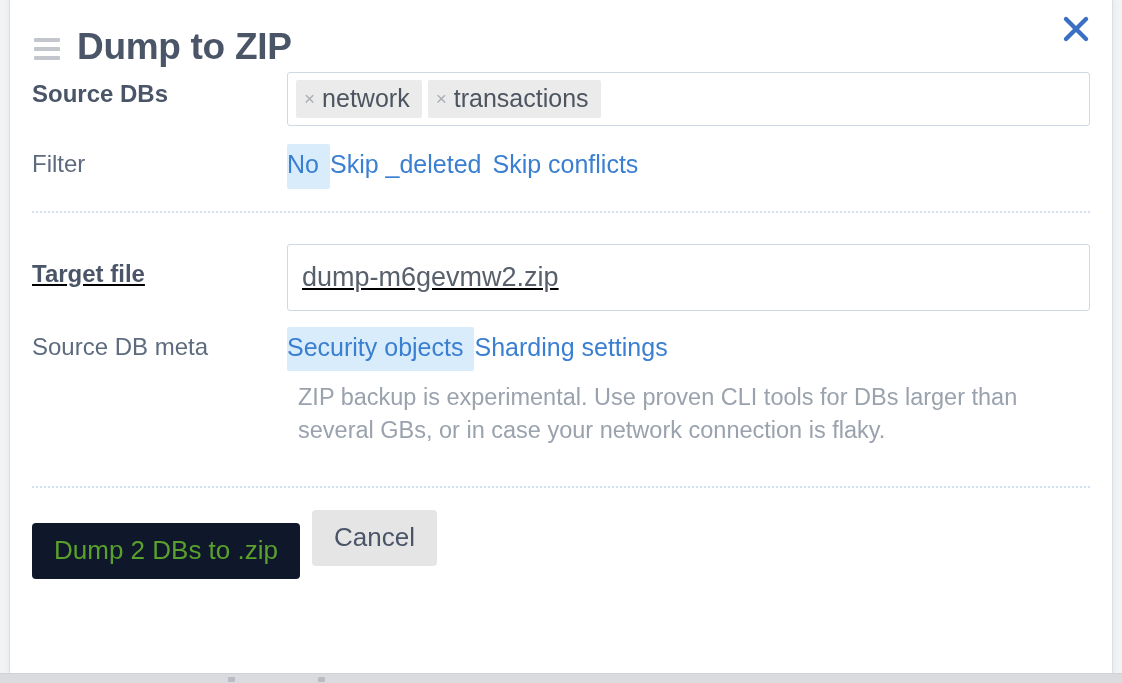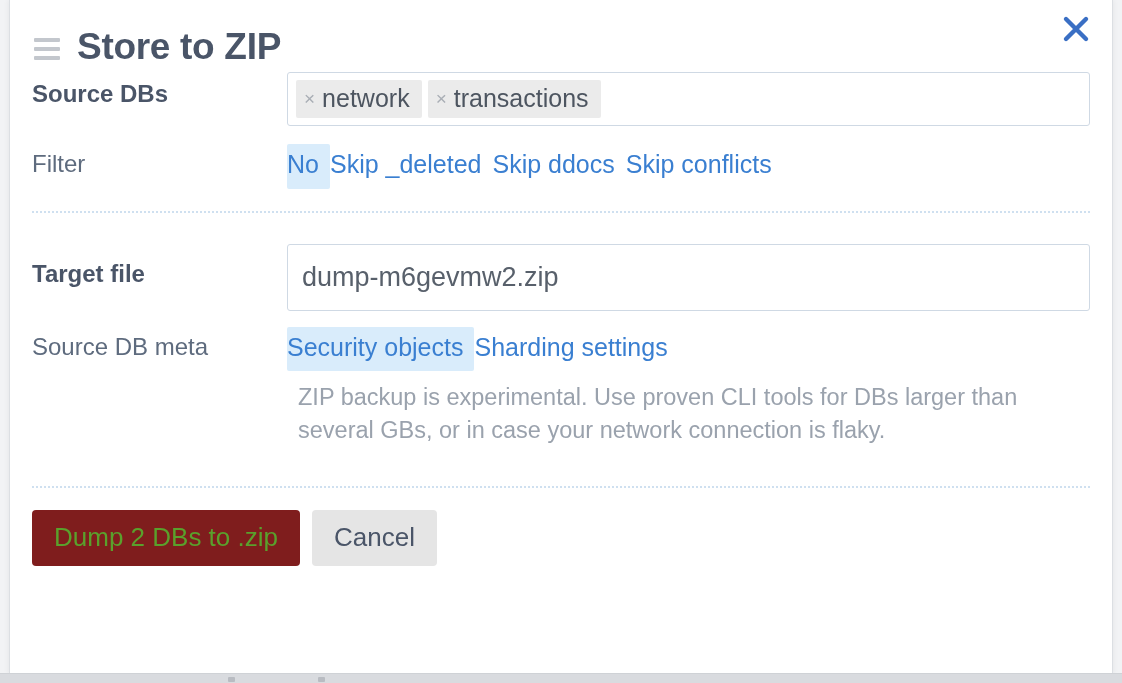--- a/index.html
+++ b/index.html
@@ -208,42 +208,43 @@
   .btn {
     font-family: "Liberation Sans", sans-serif;
     font-size: 26px;
     border: 0;
     border-radius: 4px;
     padding: 13px 22px 15px 22px;
     cursor: pointer;
     line-height: 1.1;
   }
   .btn-primary {
-    background: #7f1d1d;
+    background: #0f172a;
     color: #5aa02c;
+    margin-top: 13px;
   }
   .btn-secondary {
     background: #e5e5e5;
     color: #4a5568;
   }
 </style>
 </head>
 <body>
 
 <div class="page">
 
   <div class="modal">
 
     <div class="modal-header">
       <div class="hamburger-icon">
         <i></i>
         <i></i>
         <i></i>
       </div>
-      <div class="modal-title">Store to ZIP</div>
+      <div class="modal-title">Dump to ZIP</div>
       <div class="close-icon">
         <svg width="34" height="34" viewBox="0 0 34 34" aria-hidden="true">
           <path d="M7 7 L27 27 M27 7 L7 27" stroke="#3a6fc4" stroke-width="4.4" stroke-linecap="round"></path>
         </svg>
       </div>
     </div>
 
     <div class="form-body">
 
       <div class="row" style="margin-top:4px;">
@@ -261,29 +262,28 @@
           </div>
         </div>
       </div>
 
       <div class="row" style="margin-top:16px;">
         <div class="row-label muted">Filter</div>
         <div class="row-field">
           <div class="toggle-group">
             <div class="toggle-opt selected">No</div>
             <div class="toggle-opt">Skip _deleted</div>
-            <div class="toggle-opt">Skip ddocs</div>
             <div class="toggle-opt">Skip conflicts</div>
           </div>
         </div>
       </div>
 
       <hr class="divider" style="margin-top:22px;">
 
-      <div class="row" style="margin-top:31px;">
+      <div class="row" style="margin-top:31px;text-decoration:underline;">
         <div class="row-label bold" style="padding-top:16px;">Target file</div>
         <div class="row-field">
           <div class="text-field">dump-m6gevmw2.zip</div>
         </div>
       </div>
 
       <div class="row" style="margin-top:14px;">
         <div class="row-label muted">Source DB meta</div>
         <div class="row-field">
           <div class="toggle-group">

